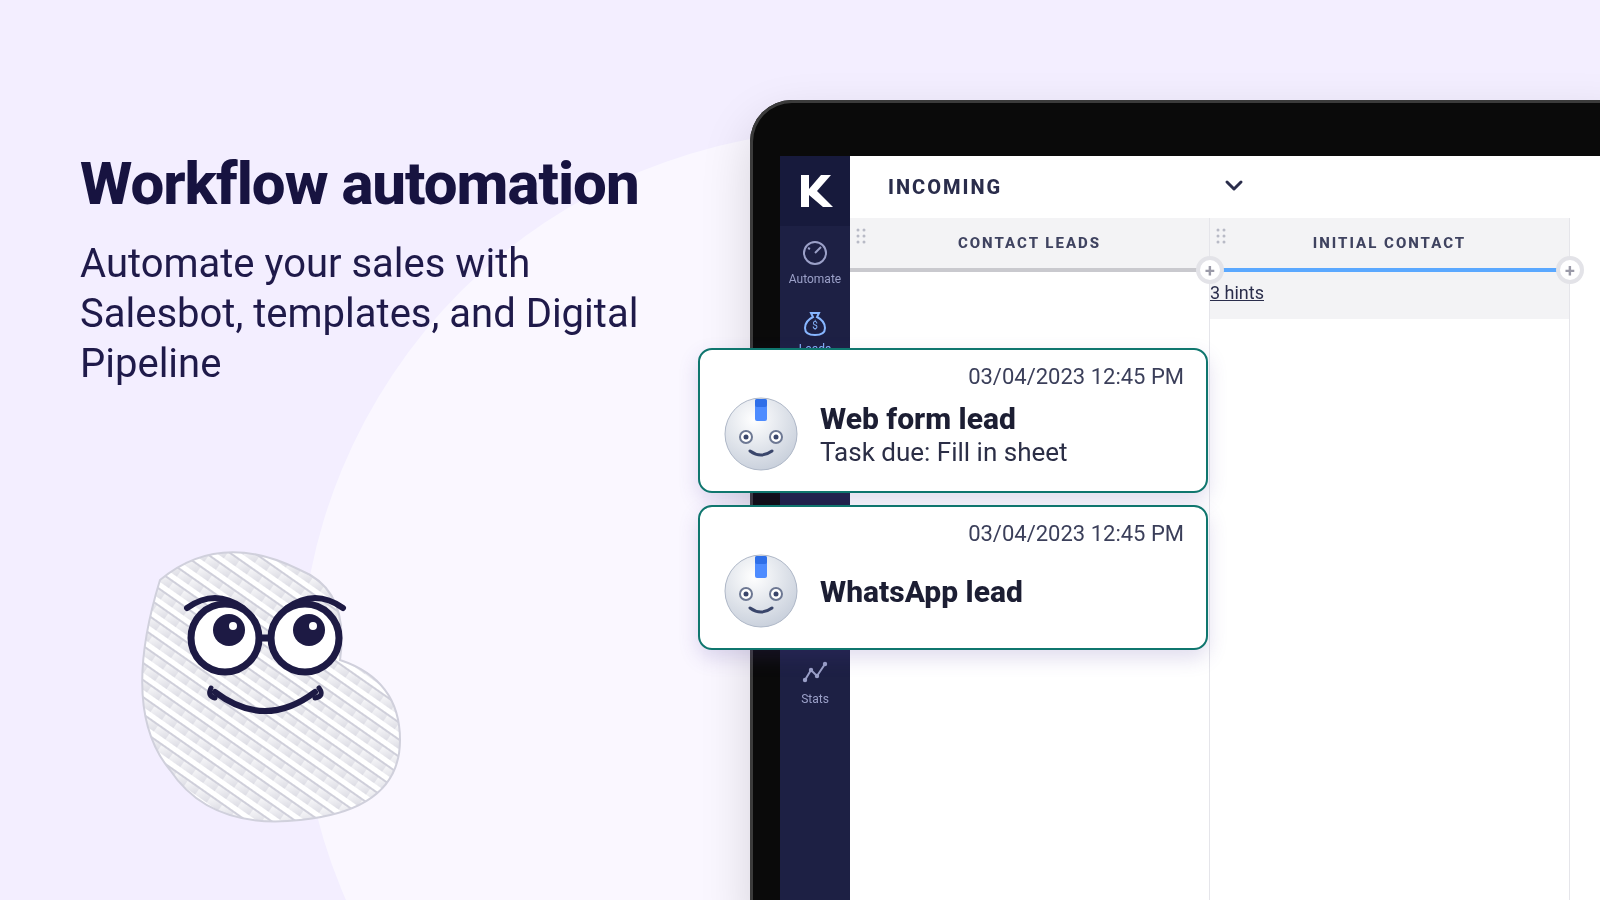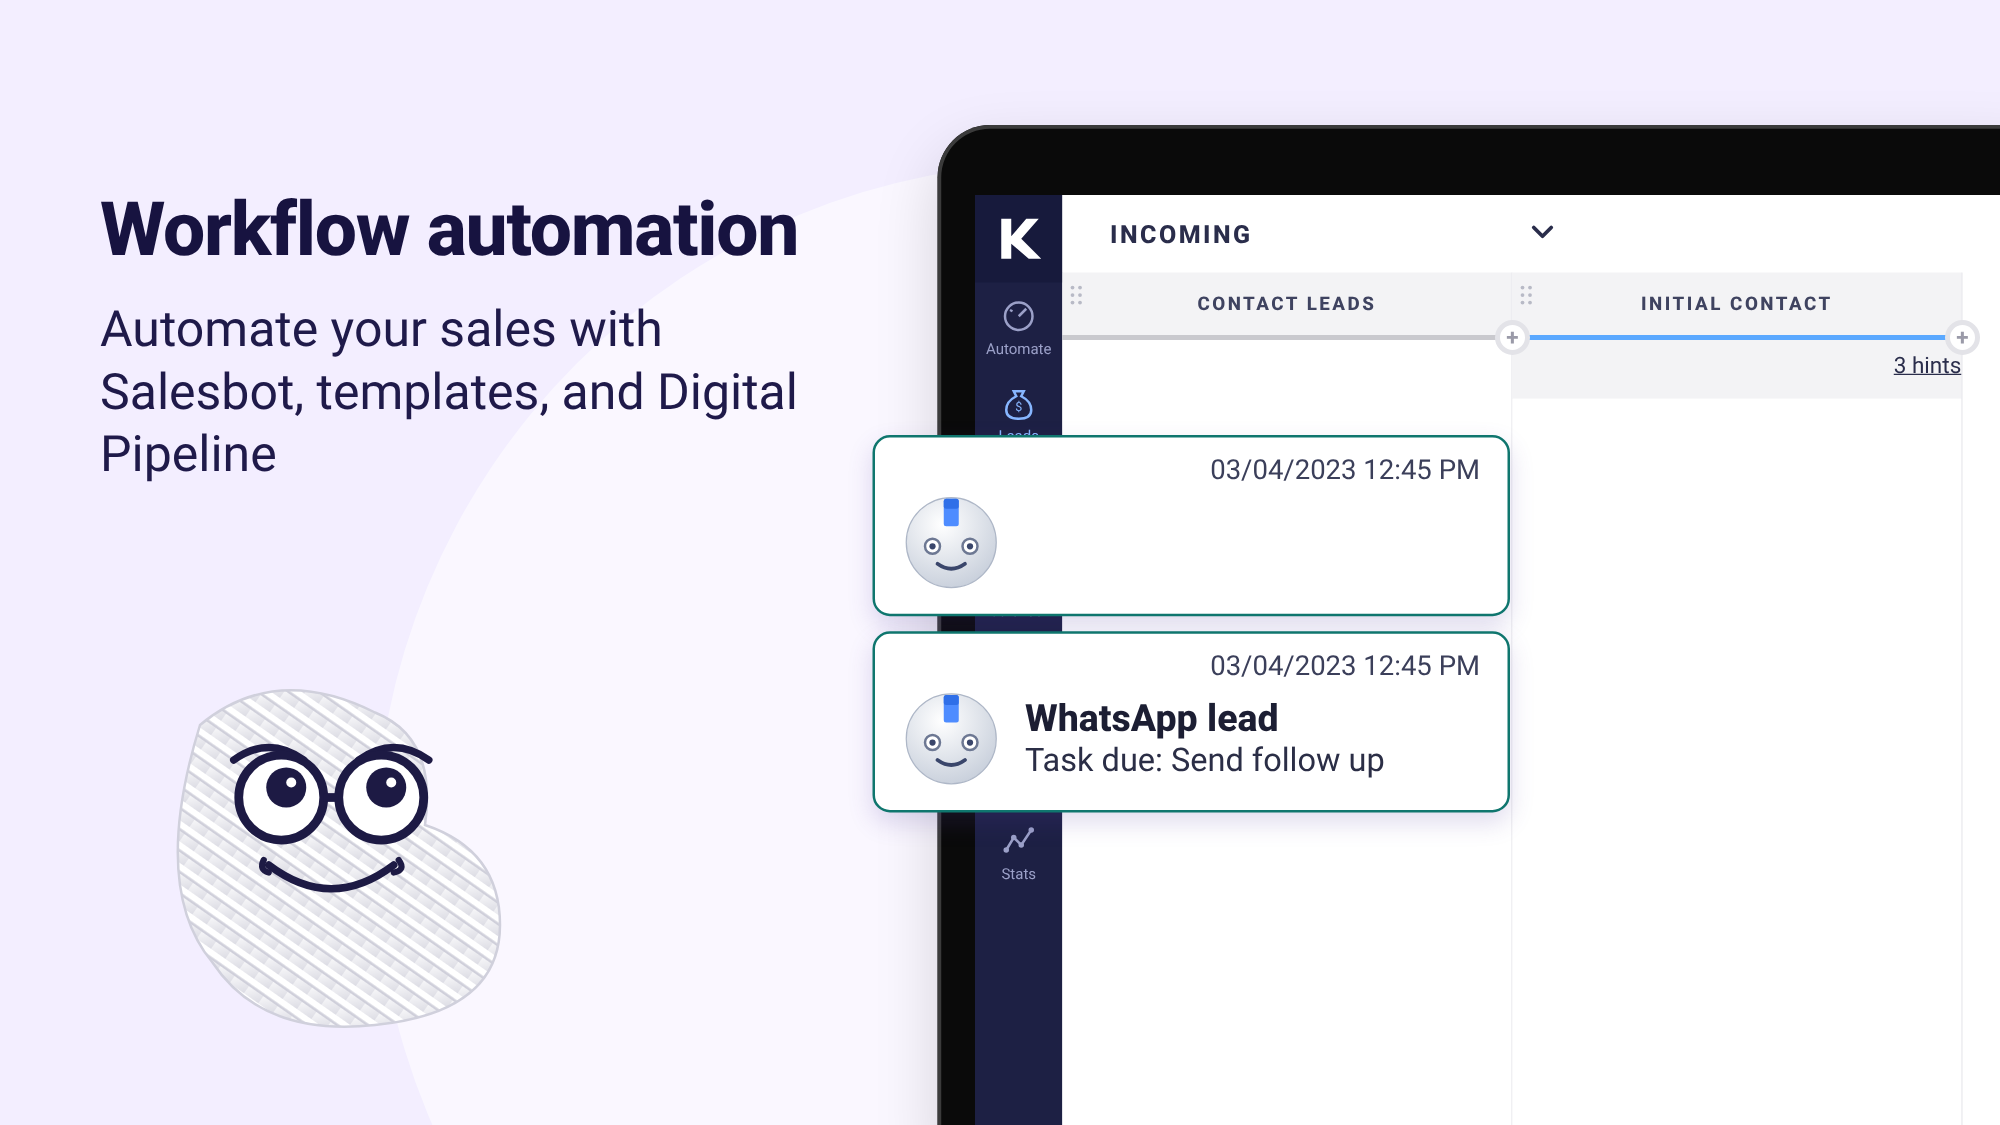--- a/index.html
+++ b/index.html
@@ -154,21 +154,21 @@
     position:absolute; left:6px; top:10px;
     width:10px; height:16px;
     color:#b8bac6;
   }
   .col-body {
     background:#fff;
     flex:1;
     padding-top:8px;
   }
   .hints {
-    text-align:right;
+    text-align:left;
     font-size:18px;
     color:#2a2d4b;
     text-decoration: underline;
     padding: 10px 0 16px 0;
     background:#f3f3f5;
     cursor:pointer;
   }
 
   
   .cards { position:absolute; left: 698px; top: 348px; z-index: 5; width: 510px; }
@@ -389,38 +389,41 @@
           <circle cx="39" cy="39" r="36" fill="url(#bh)" stroke="#aeb7c7" stroke-width="1"></circle>
           <rect x="33" y="4" width="12" height="22" rx="2" fill="#4e8cff"></rect>
           <rect x="33" y="4" width="12" height="8" rx="2" fill="#2f6fe8"></rect>
           <circle cx="24" cy="42" r="6" fill="#fff" stroke="#6d7893" stroke-width="2"></circle>
           <circle cx="54" cy="42" r="6" fill="#fff" stroke="#6d7893" stroke-width="2"></circle>
           <circle cx="24" cy="42" r="2.5" fill="#3a466b"></circle>
           <circle cx="54" cy="42" r="2.5" fill="#3a466b"></circle>
           <path d="M28 56 Q39 64 50 56" fill="none" stroke="#3a466b" stroke-width="3" stroke-linecap="round"></path>
         </svg>
       </span>
+      <div>
+        <div class="card-title">Web form lead</div>
+        <div class="card-sub">Task due: Fill in sheet</div>
+      </div>
     </div>
   </div>
 
   <div class="card">
     <div class="card-ts">03/04/2023 12:45 PM</div>
     <div class="card-row">
       <span class="bot">
         <svg viewBox="0 0 78 78">
           <circle cx="39" cy="39" r="36" fill="url(#bh)" stroke="#aeb7c7" stroke-width="1"></circle>
           <rect x="33" y="4" width="12" height="22" rx="2" fill="#4e8cff"></rect>
           <rect x="33" y="4" width="12" height="8" rx="2" fill="#2f6fe8"></rect>
           <circle cx="24" cy="42" r="6" fill="#fff" stroke="#6d7893" stroke-width="2"></circle>
           <circle cx="54" cy="42" r="6" fill="#fff" stroke="#6d7893" stroke-width="2"></circle>
           <circle cx="24" cy="42" r="2.5" fill="#3a466b"></circle>
           <circle cx="54" cy="42" r="2.5" fill="#3a466b"></circle>
           <path d="M28 56 Q39 64 50 56" fill="none" stroke="#3a466b" stroke-width="3" stroke-linecap="round"></path>
         </svg>
       </span>
       <div>
         <div class="card-title">WhatsApp lead</div>
-        <div class="card-sub">Task due: Send follow up</div>
       </div>
     </div>
   </div>
 
 </div>
 
 </body></html>

